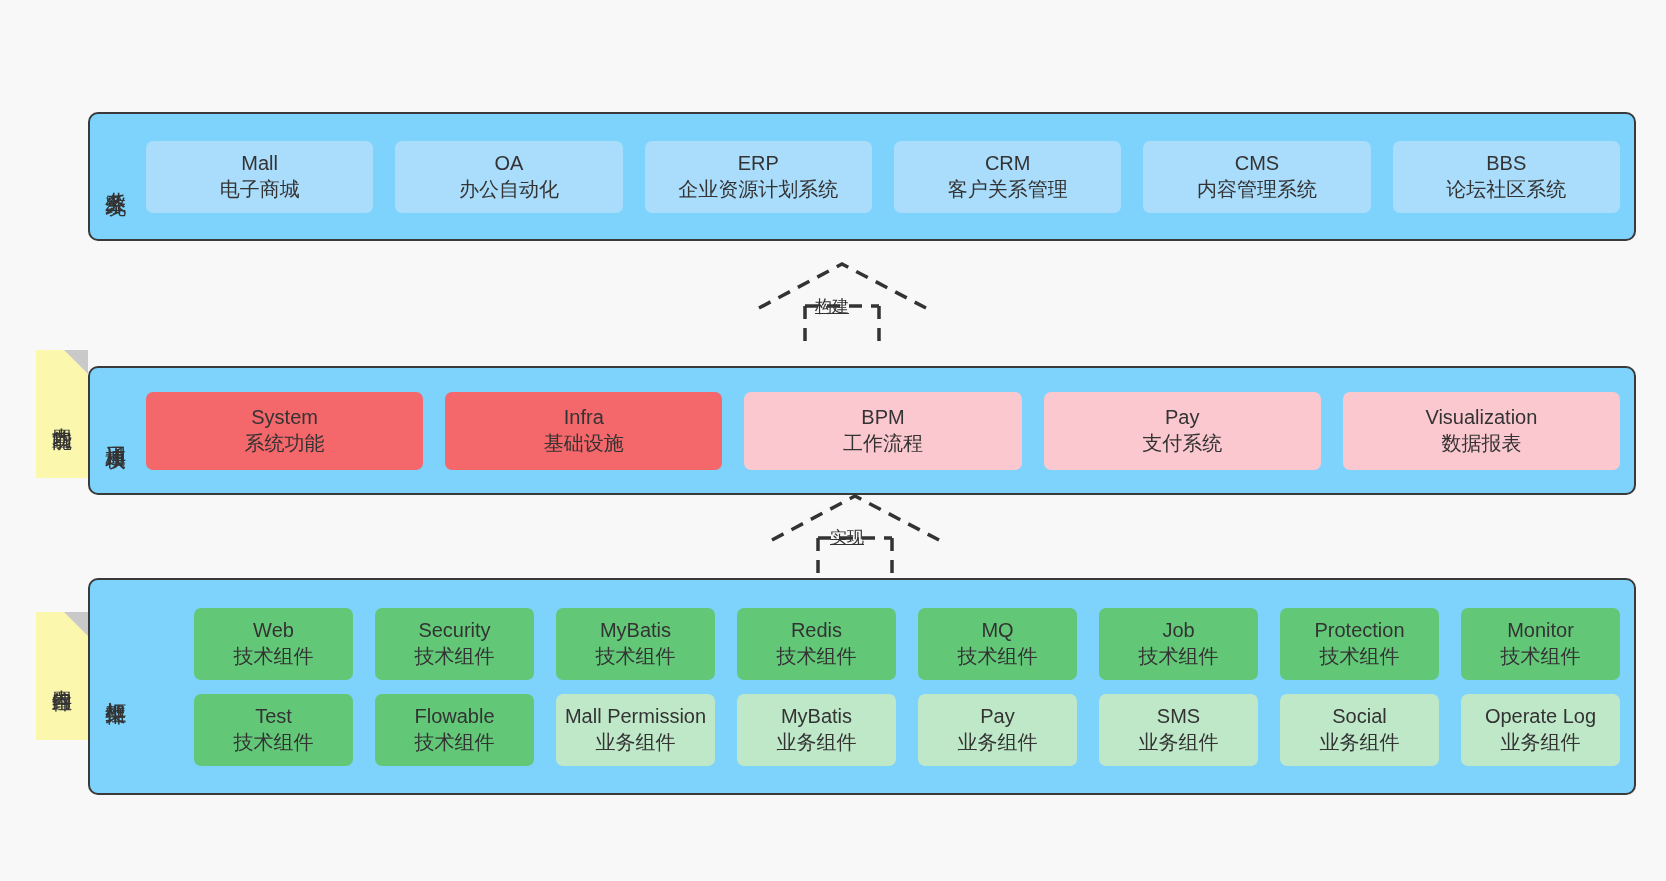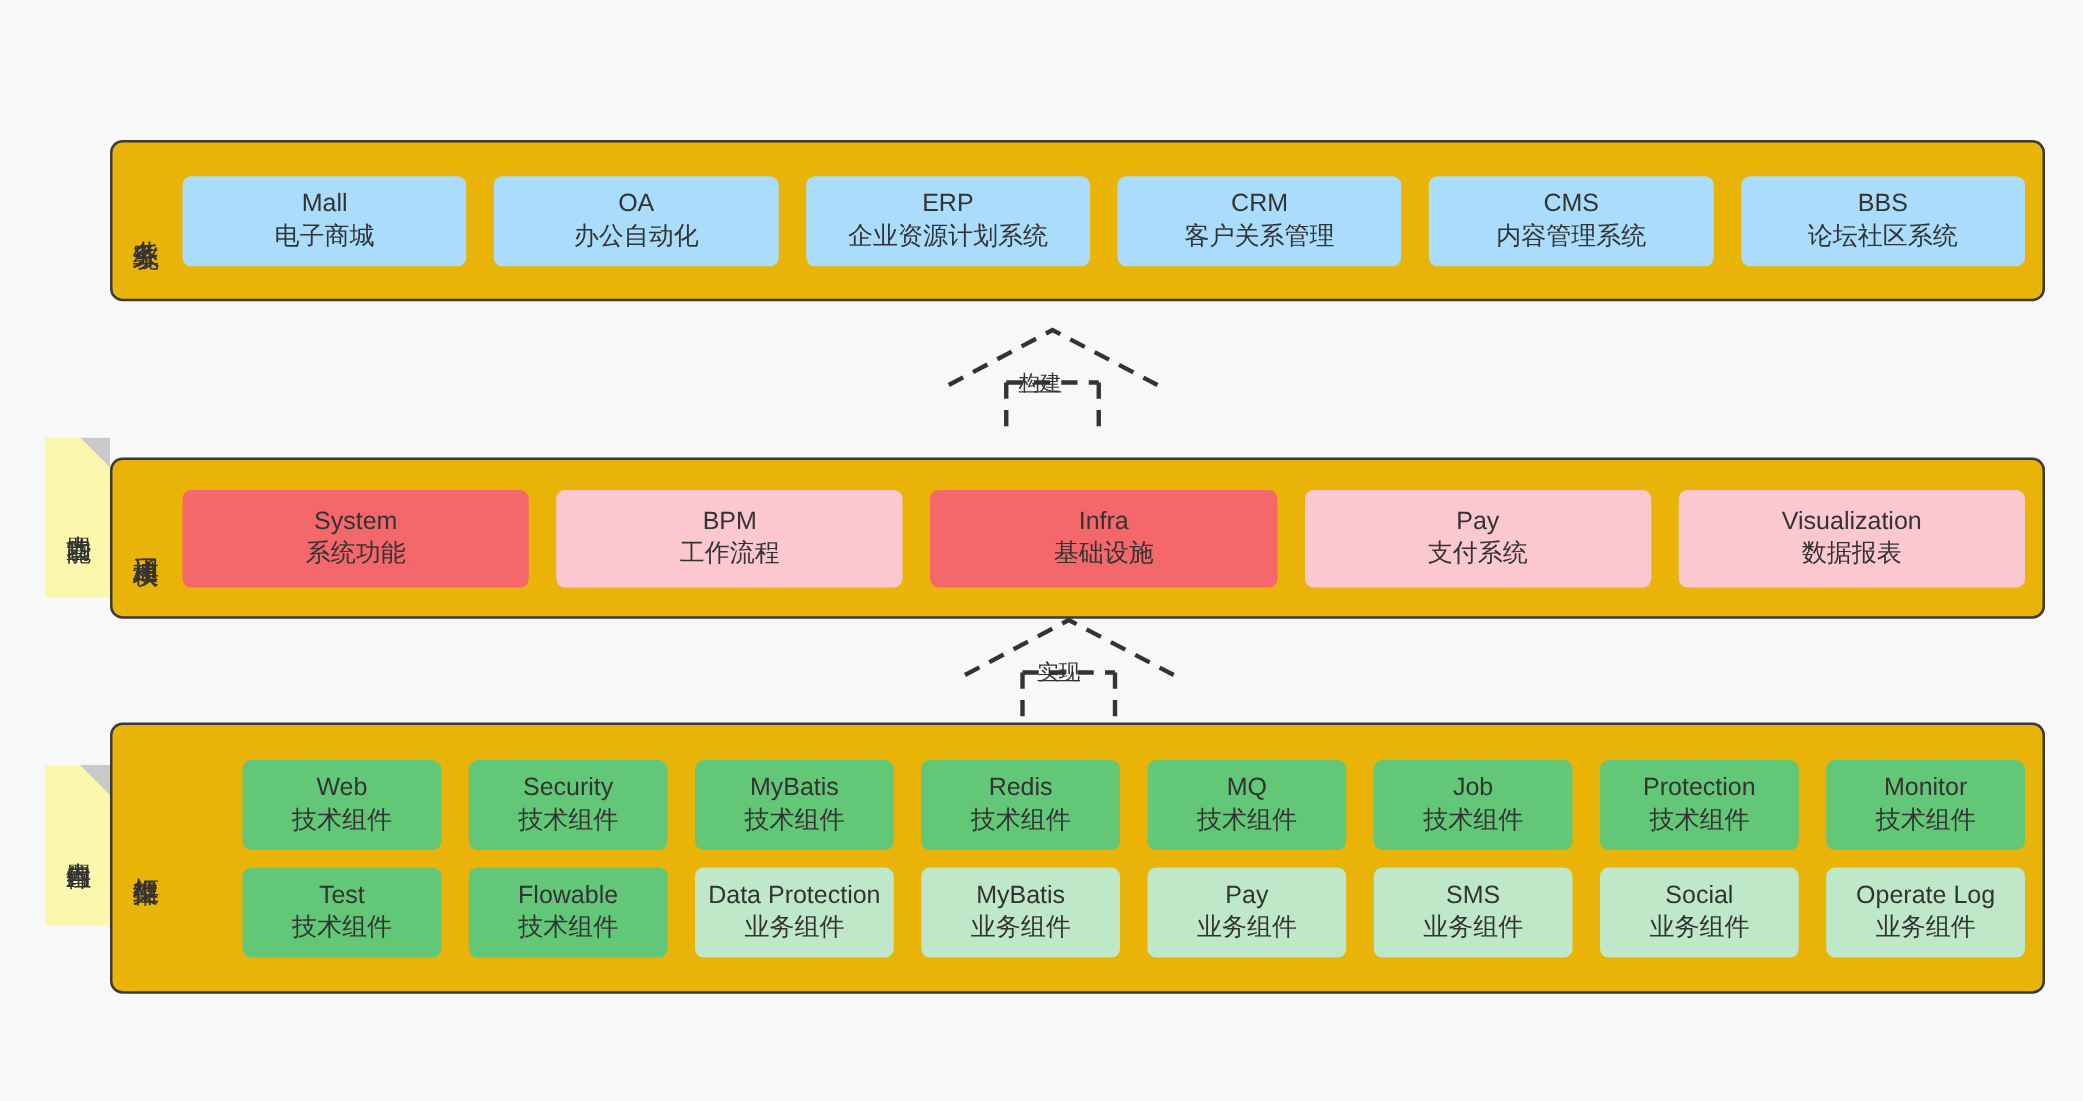--- a/index.html
+++ b/index.html
@@ -18,21 +18,21 @@
 
   .canvas {
     position: absolute;
     inset: 0;
   }
 
   
   .layer {
     position: absolute;
     box-sizing: border-box;
-    background: #eab308;
+    background: #7dd3fc;
     border: 2px solid #3a3a3a;
     border-radius: 10px;
     display: flex;
     align-items: stretch;
   }
   .layer-title {
     width: 52px;
     flex: 0 0 52px;
     display: flex;
     align-items: center;
@@ -186,27 +186,27 @@
   </div>
 
   <div class="layer" id="layer-modules">
     <div class="layer-title">通用模块</div>
     <div class="layer-body">
         <div class="row">
           <div class="card c-red">
             <span class="ln">System</span>
             <span class="ln">系统功能</span>
           </div>
+          <div class="card c-red">
+            <span class="ln">Infra</span>
+            <span class="ln">基础设施</span>
+          </div>
           <div class="card c-pink">
             <span class="ln">BPM</span>
             <span class="ln">工作流程</span>
-          </div>
-          <div class="card c-red">
-            <span class="ln">Infra</span>
-            <span class="ln">基础设施</span>
           </div>
           <div class="card c-pink">
             <span class="ln">Pay</span>
             <span class="ln">支付系统</span>
           </div>
           <div class="card c-pink">
             <span class="ln">Visualization</span>
             <span class="ln">数据报表</span>
           </div>
         </div>
@@ -266,21 +266,21 @@
         <div class="row">
           <div class="card c-green">
             <span class="ln">Test</span>
             <span class="ln">技术组件</span>
           </div>
           <div class="card c-green">
             <span class="ln">Flowable</span>
             <span class="ln">技术组件</span>
           </div>
           <div class="card c-lgreen">
-            <span class="ln wrap">Data Protection</span>
+            <span class="ln wrap">Mall Permission</span>
             <span class="ln">业务组件</span>
           </div>
           <div class="card c-lgreen">
             <span class="ln">MyBatis</span>
             <span class="ln">业务组件</span>
           </div>
           <div class="card c-lgreen">
             <span class="ln">Pay</span>
             <span class="ln">业务组件</span>
           </div>

